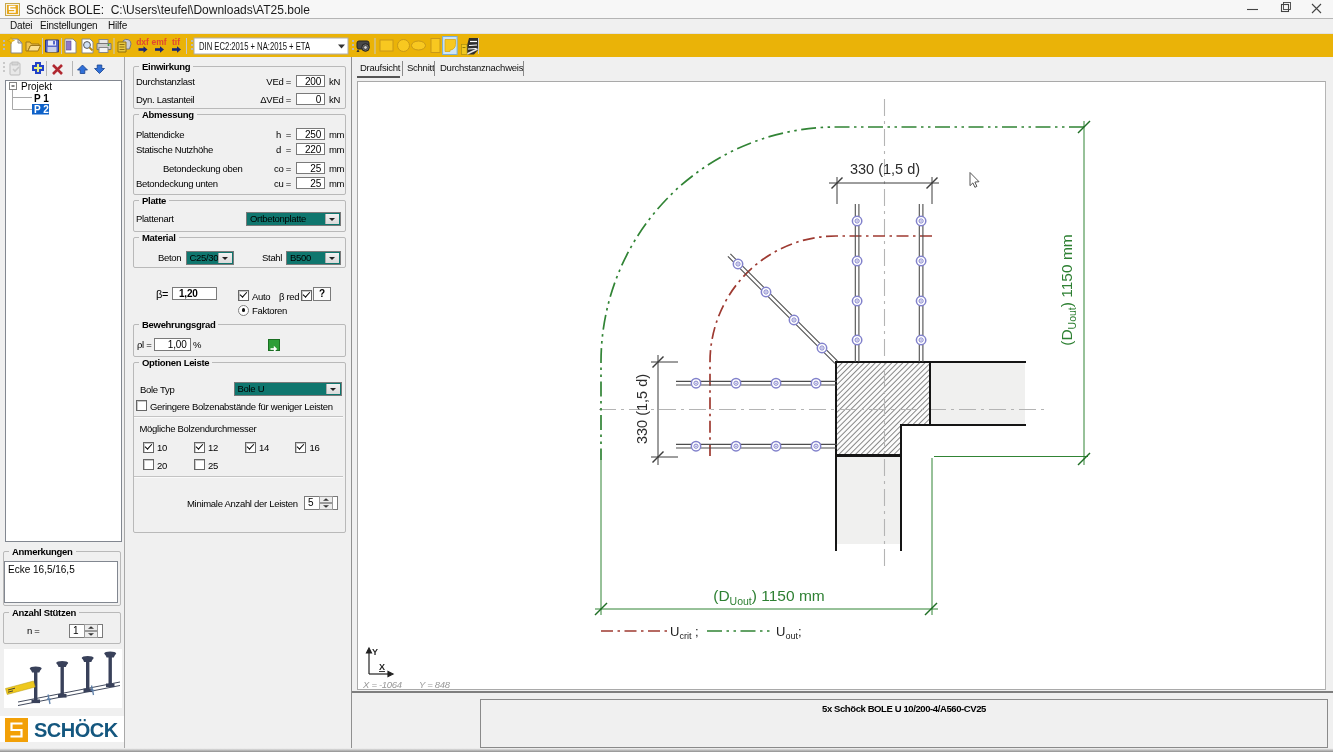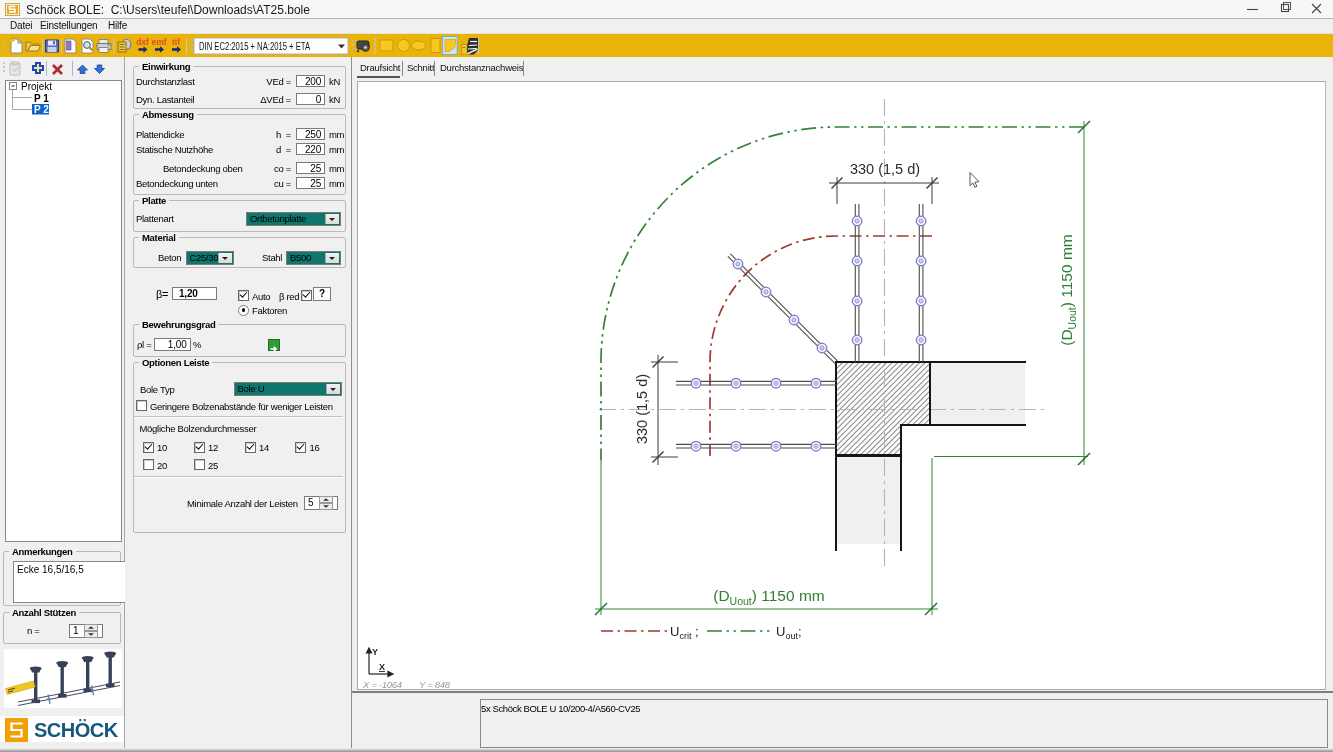--- a/index.html
+++ b/index.html
@@ -190,21 +190,21 @@
     <rect x="4.5" y="2.5" width="7" height="7" fill="#fff" stroke="#848484"></rect>
     <line x1="6.5" y1="6" x2="9.5" y2="6" stroke="#111"></line>
     <text x="16" y="9.5" font-size="10" fill="#000" font-family="Liberation Sans">Projekt</text>
     <text x="29" y="21.5" font-size="10" font-weight="bold" fill="#000" font-family="Liberation Sans">P 1</text>
     <rect x="27" y="24" width="17" height="10.5" fill="#0d61c9"></rect>
     <text x="29" y="32.5" font-size="10" font-weight="bold" fill="#fff" font-family="Liberation Sans">P 2</text>
   </svg>
   <div class="group" style="left:3px;top:494px;width:116px;height:53px;">
       <span class="gtitle">Anmerkungen</span>
     </div>
-  <div class="abs" style="left:13px;top:504px;width:109px;height:38px;background:#fff;border:1px solid #828790;font-size:10px;padding:2px 0 0 3px;">Ecke 16,5/16,5</div>
+  <div class="abs" style="left:4px;top:504px;width:109px;height:38px;background:#fff;border:1px solid #828790;font-size:10px;padding:2px 0 0 3px;">Ecke 16,5/16,5</div>
   <div class="group" style="left:3px;top:555px;width:116px;height:30px;">
       <span class="gtitle">Anzahl Stützen</span>
     </div>
   <span class="lbl" style="left:27px;top:568px;">n =</span>
   <div class="abs" style="left:69px;top:567px;width:29px;height:12px;background:#fff;border:1px solid #7a7a7a;font-size:10px;padding-left:3px;line-height:12px;">1</div>
   <div class="abs" style="left:84px;top:567px;width:14px;height:14px;"><svg width="14" height="14" viewBox="0 0 14 14">
         <rect x="0.5" y="0.5" width="13" height="6" fill="#ececec" stroke="#9a9a9a"></rect>
         <rect x="0.5" y="7.5" width="13" height="6" fill="#ececec" stroke="#9a9a9a"></rect>
         <path d="M7 2.2 l3 2.6 h-6 z" fill="#333"></path>
         <path d="M7 11.8 l3 -2.6 h-6 z" fill="#333"></path>
@@ -565,16 +565,16 @@
     <text x="378" y="669" font-size="9" font-weight="bold" fill="#222" text-decoration="underline">X</text>
 
     <text x="362" y="687" font-size="9.5" letter-spacing="-0.3" font-style="italic" fill="#999">X = -1064</text>
     <text x="418" y="687" font-size="9.5" letter-spacing="-0.3" font-style="italic" fill="#999">Y = 848</text>
 
     <path d="M969 171.5 l0 13.2 l2.9 -2.8 l2 4.4 l2 -0.9 l-2 -4.3 l4.1 -0.4 z" fill="#fff" stroke="#555" stroke-width="1"></path>
   </svg>
   </div>
   <div class="abs" style="left:0px;top:634px;width:981px;height:2px;background:#7e7e7e;"></div>
   <div id="statusbox">
-      <div style="font-size:9.5px;letter-spacing:-0.4px;font-weight:normal;margin-top:2.5px;">5x Schöck BOLE U 10/200-4/A560-CV25</div>
+      <div style="text-align:center;font-size:9.5px;letter-spacing:-0.4px;font-weight:bold;margin-top:2.5px;">5x Schöck BOLE U 10/200-4/A560-CV25</div>
     </div>
 </div>
 <div class="abs" id="bottomstrip"></div>
 
 </body></html>

